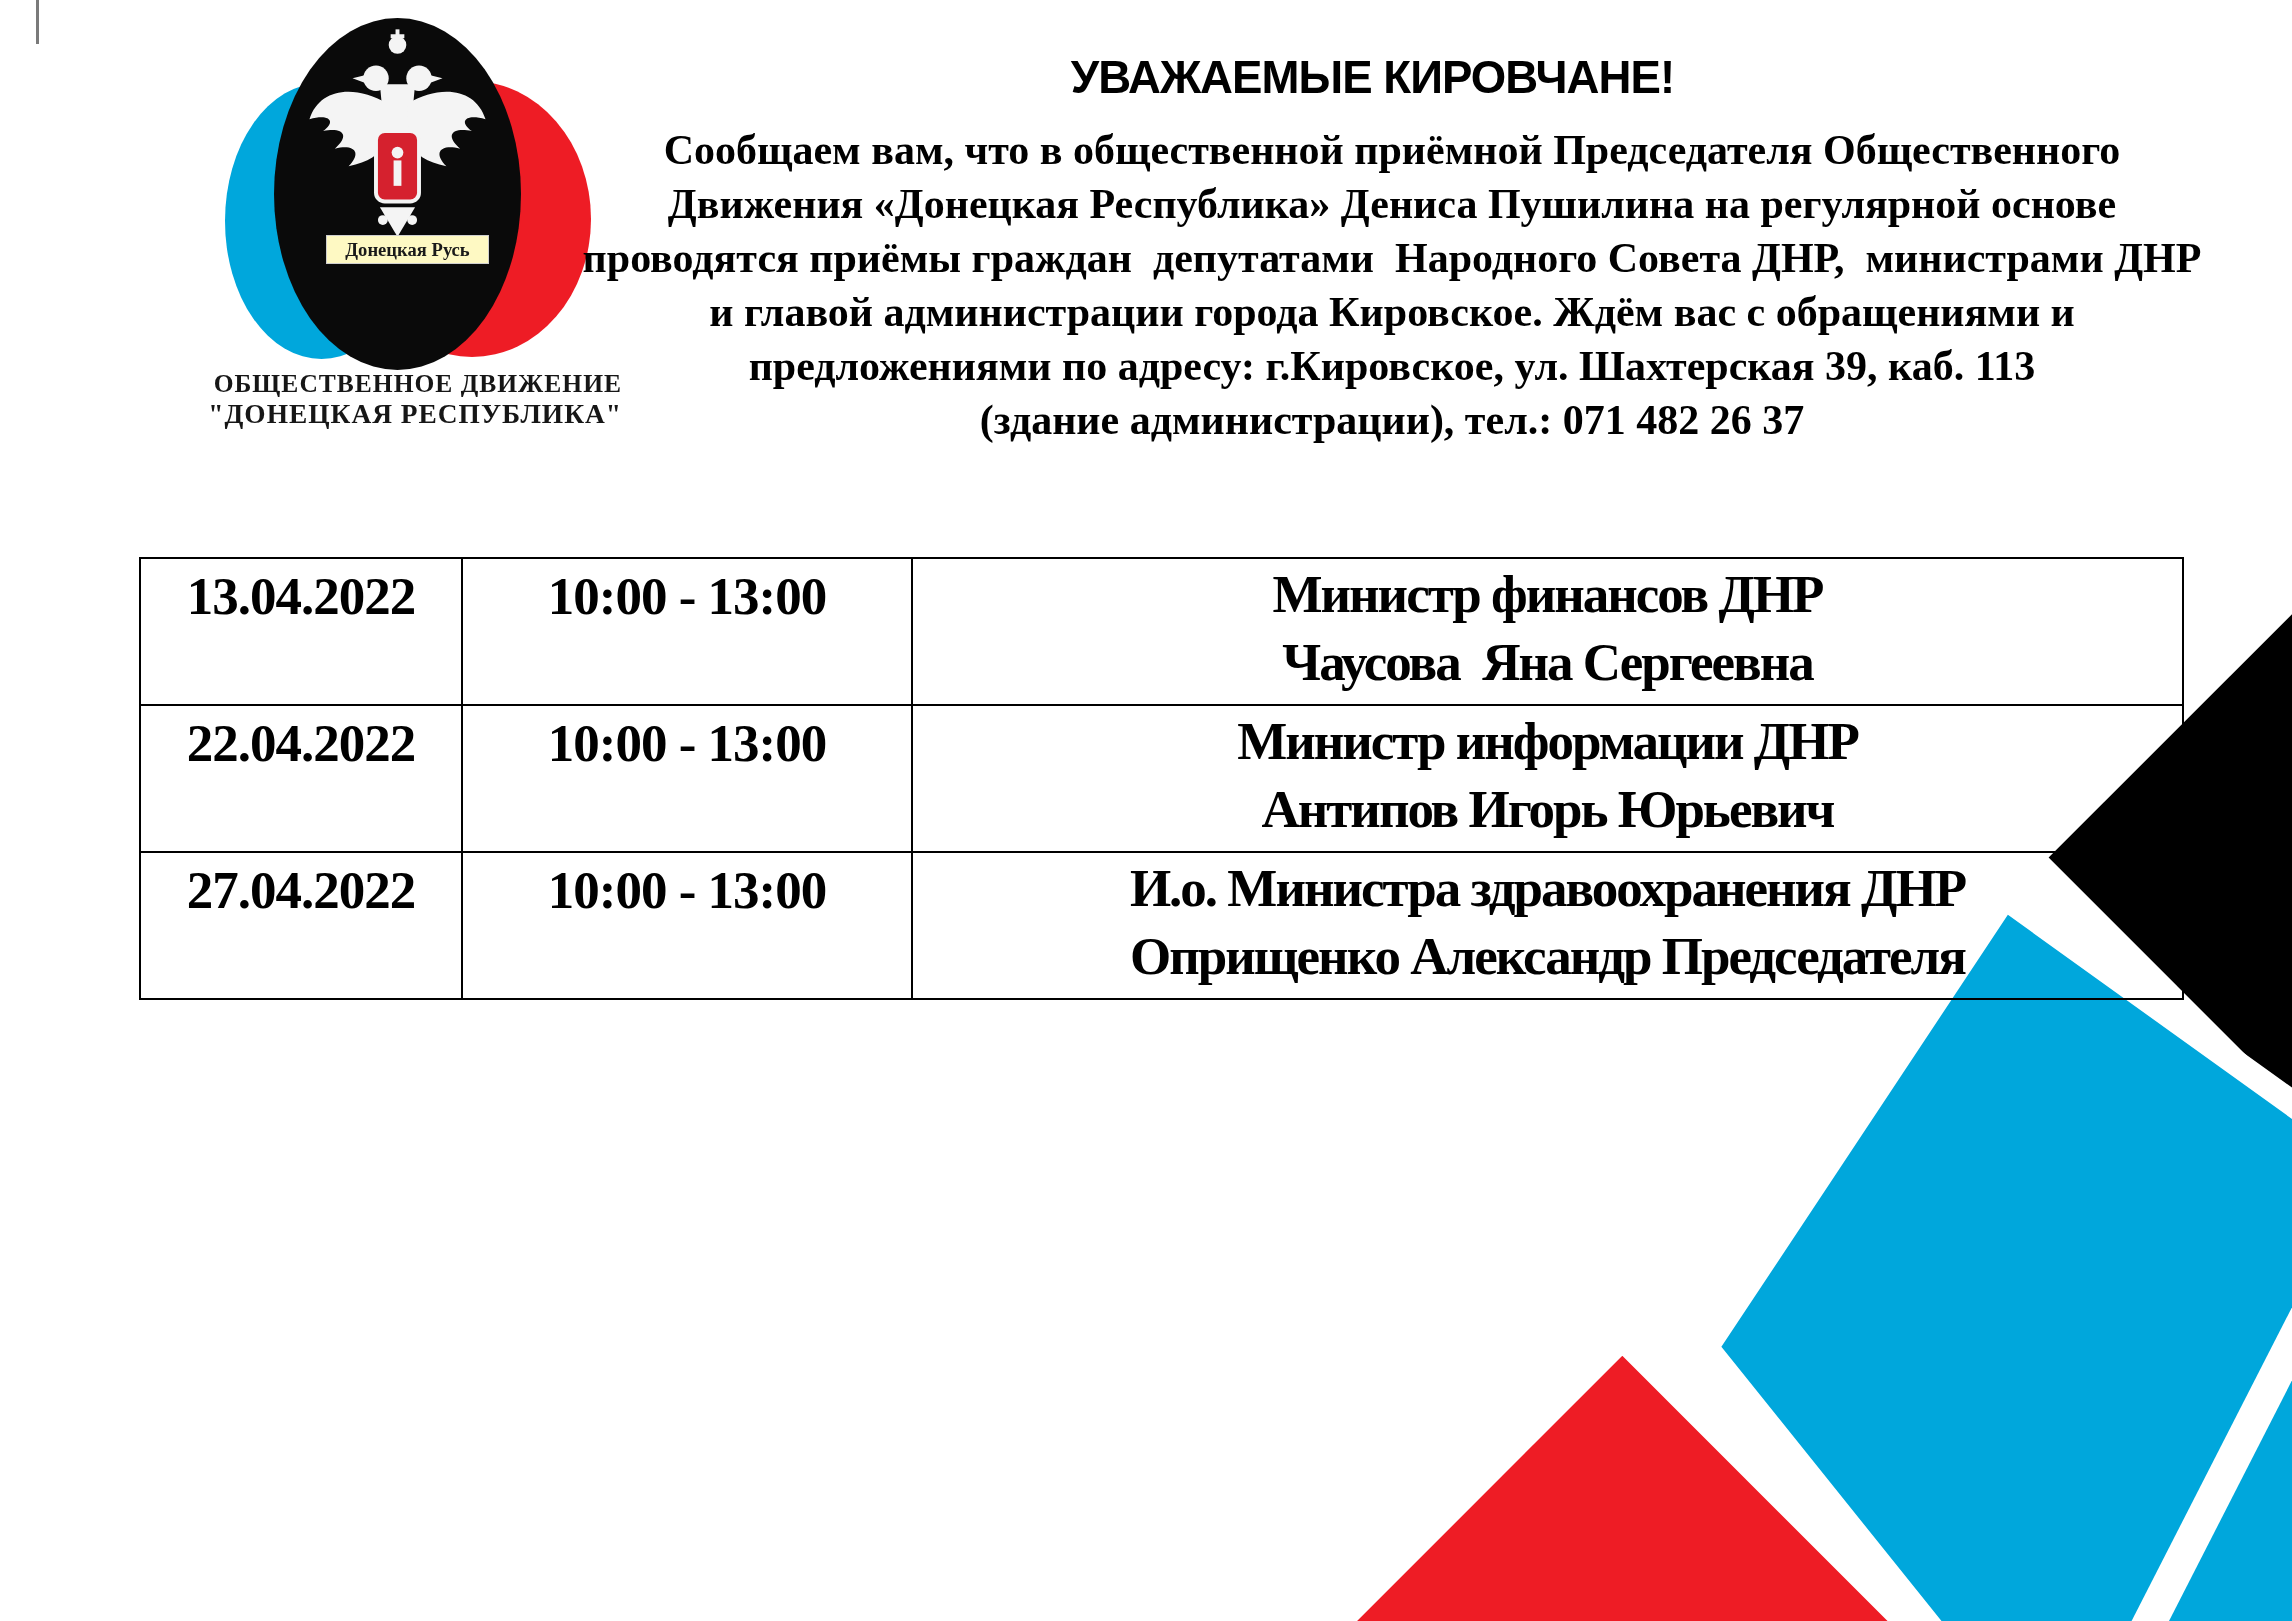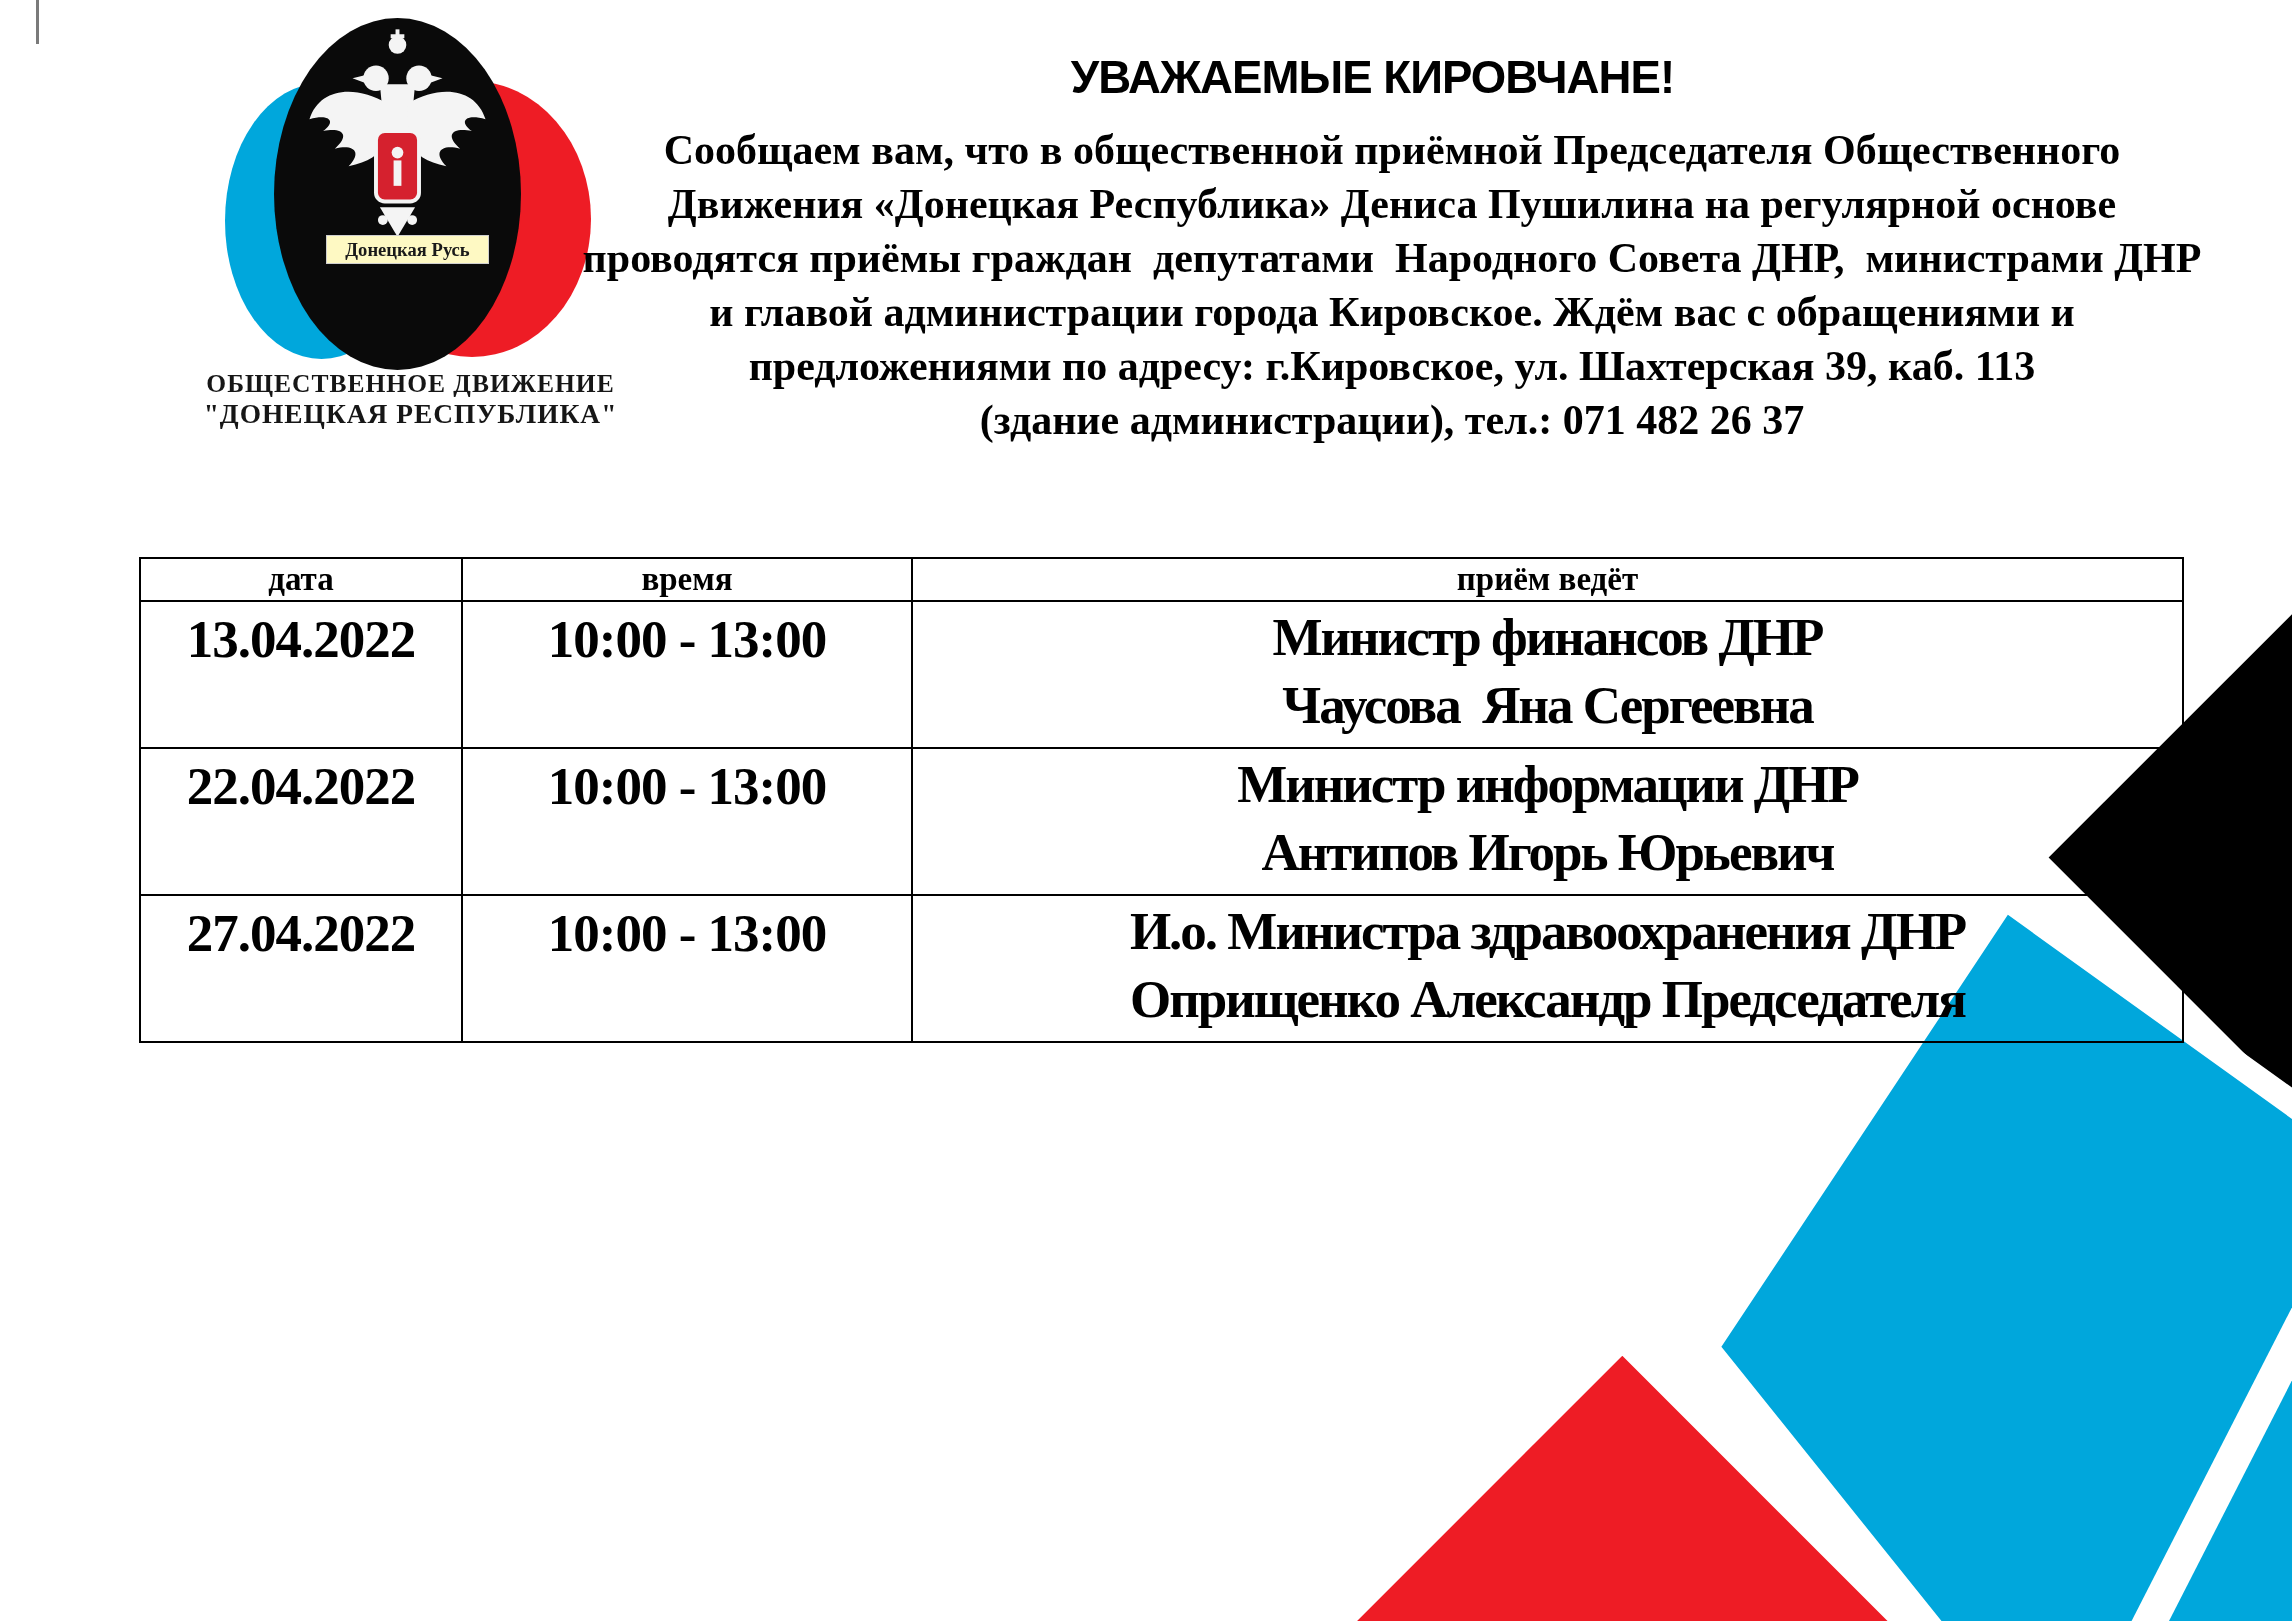--- a/index.html
+++ b/index.html
@@ -16,21 +16,21 @@
   .logo-blue{left:225px;top:83px;width:193px;height:276px;background:#00a7dc;}
   .logo-red{left:353px;top:81px;width:238px;height:276px;background:#ee1c25;}
   .logo-black{left:274px;top:17.6px;width:247px;height:352px;background:#0a0a0a;}
   .logo-eagle{position:absolute;left:286px;top:27.4px;width:223px;height:304px;}
   .logo-ribbon{
     position:absolute;left:326px;top:235px;width:161px;height:27.4px;background:#fef9c3;
     border:1px solid #cfcfcf;display:flex;align-items:center;justify-content:center;
     font-weight:700;font-size:18.6px;color:#1a1a1a;
   }
   .logo-caption{
-    position:absolute;left:190px;top:369px;width:441px;text-align:center;
+    position:absolute;left:181px;top:369px;width:441px;text-align:right;
     font-weight:700;color:#161616;letter-spacing:1px;
   }
   .logo-caption .cap1{font-size:25.5px;line-height:29px;}
   .logo-caption .cap2{font-size:27.4px;line-height:32px;}
   
   .doc-title{
     position:absolute;left:412px;top:49px;width:1921px;text-align:center;
     font-family:"Liberation Sans","DejaVu Sans",sans-serif;font-weight:700;
     font-size:47px;letter-spacing:-1px;transform:scaleX(.97);
   }
@@ -120,25 +120,20 @@
     <div class="intro-line">(здание администрации), тел.: 071 482 26 37</div>
   </div>
 
   <table class="schedule">
     <colgroup>
       <col style="width:322px">
         <col style="width:450px">
         <col style="width:1271px">
     </colgroup>
     <tbody>
-        <tr>
-      <th>дата</th>
-      <th>время</th>
-      <th>приём ведёт</th>
-    </tr>
 
     <tr>
       <td class="c-date">13.04.2022</td>
       <td class="c-time">10:00 - 13:00</td>
       <td class="c-host">
         <div class="host-line">Министр финансов ДНР</div>
         <div class="host-line">Чаусова  Яна Сергеевна</div>
       </td>
     </tr>
     <tr>

